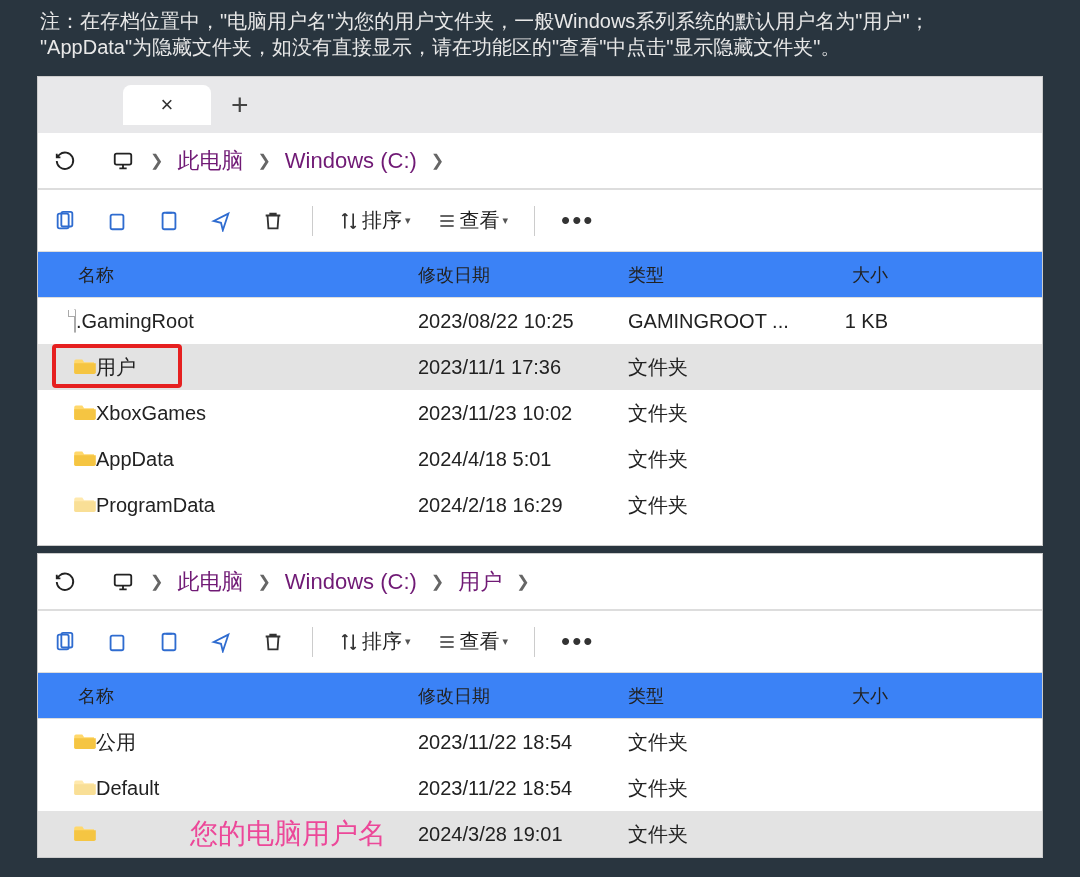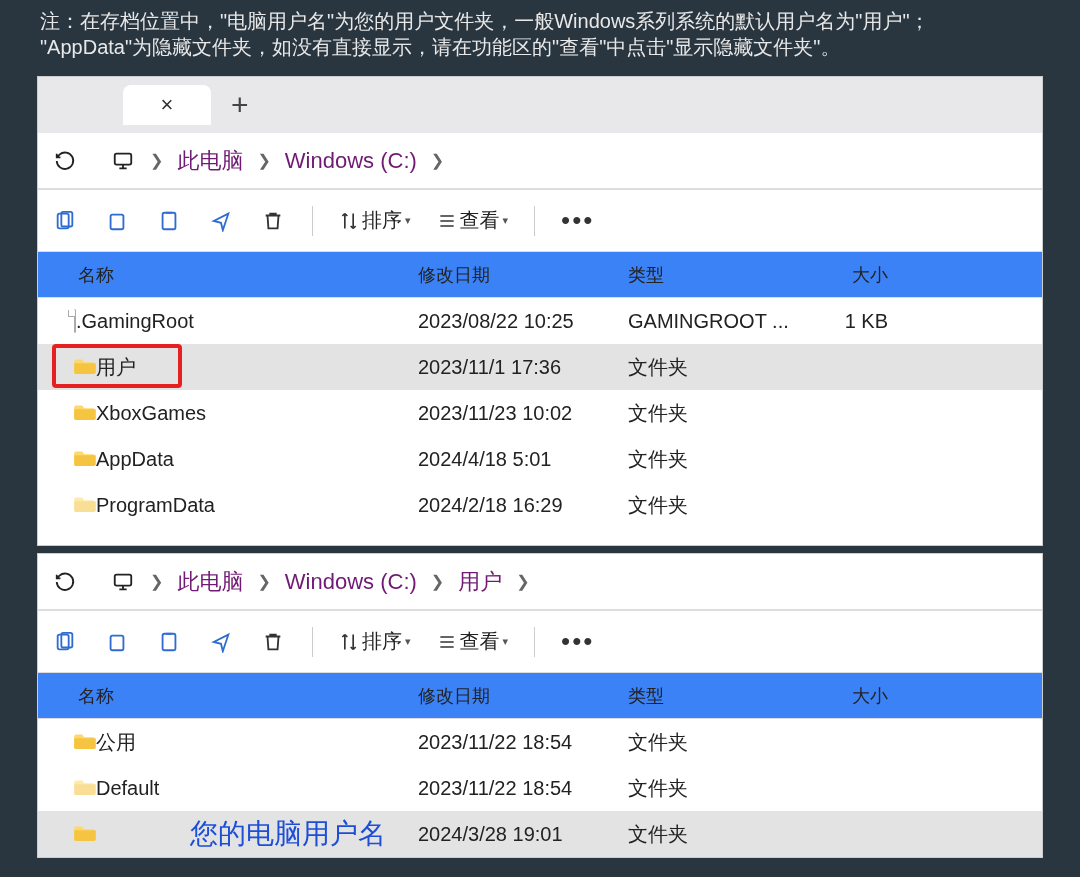--- a/index.html
+++ b/index.html
@@ -119,21 +119,21 @@
     background:#fff;
   }
   .file-ic:before{
     content:"";position:absolute;top:0;right:0;
     width:6px;height:6px;background:#fff;border-left:1px solid #aaa;border-bottom:1px solid #aaa;
   }
   .more-dots{font-size:26px;letter-spacing:2px;color:#333;}
   .overlay-label{
     position:absolute;
     font-size:28px;
-    color:#1d4ed8;
+    color:#ec4899;
     background:transparent;
     padding:0 2px;
   }
   .caret{font-size:11px;color:#555;}
 </style>
 </head>
 <body>
 
 <div class="note">
   <div>注：在存档位置中，"电脑用户名"为您的用户文件夹，一般Windows系列系统的默认用户名为"用户"；</div>

